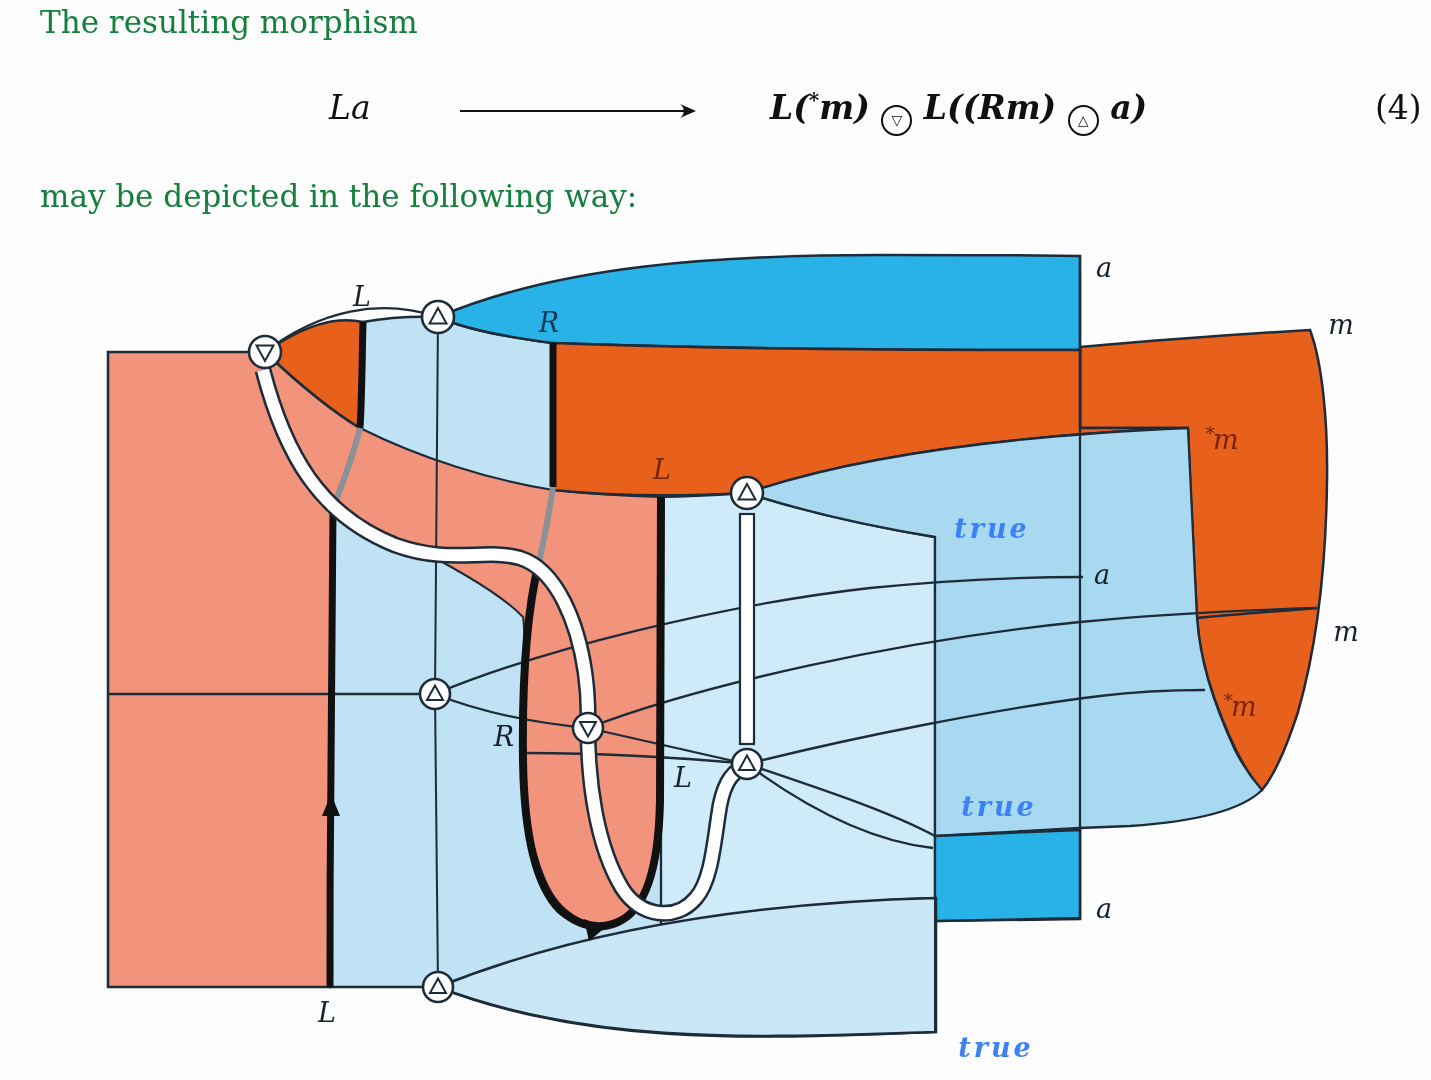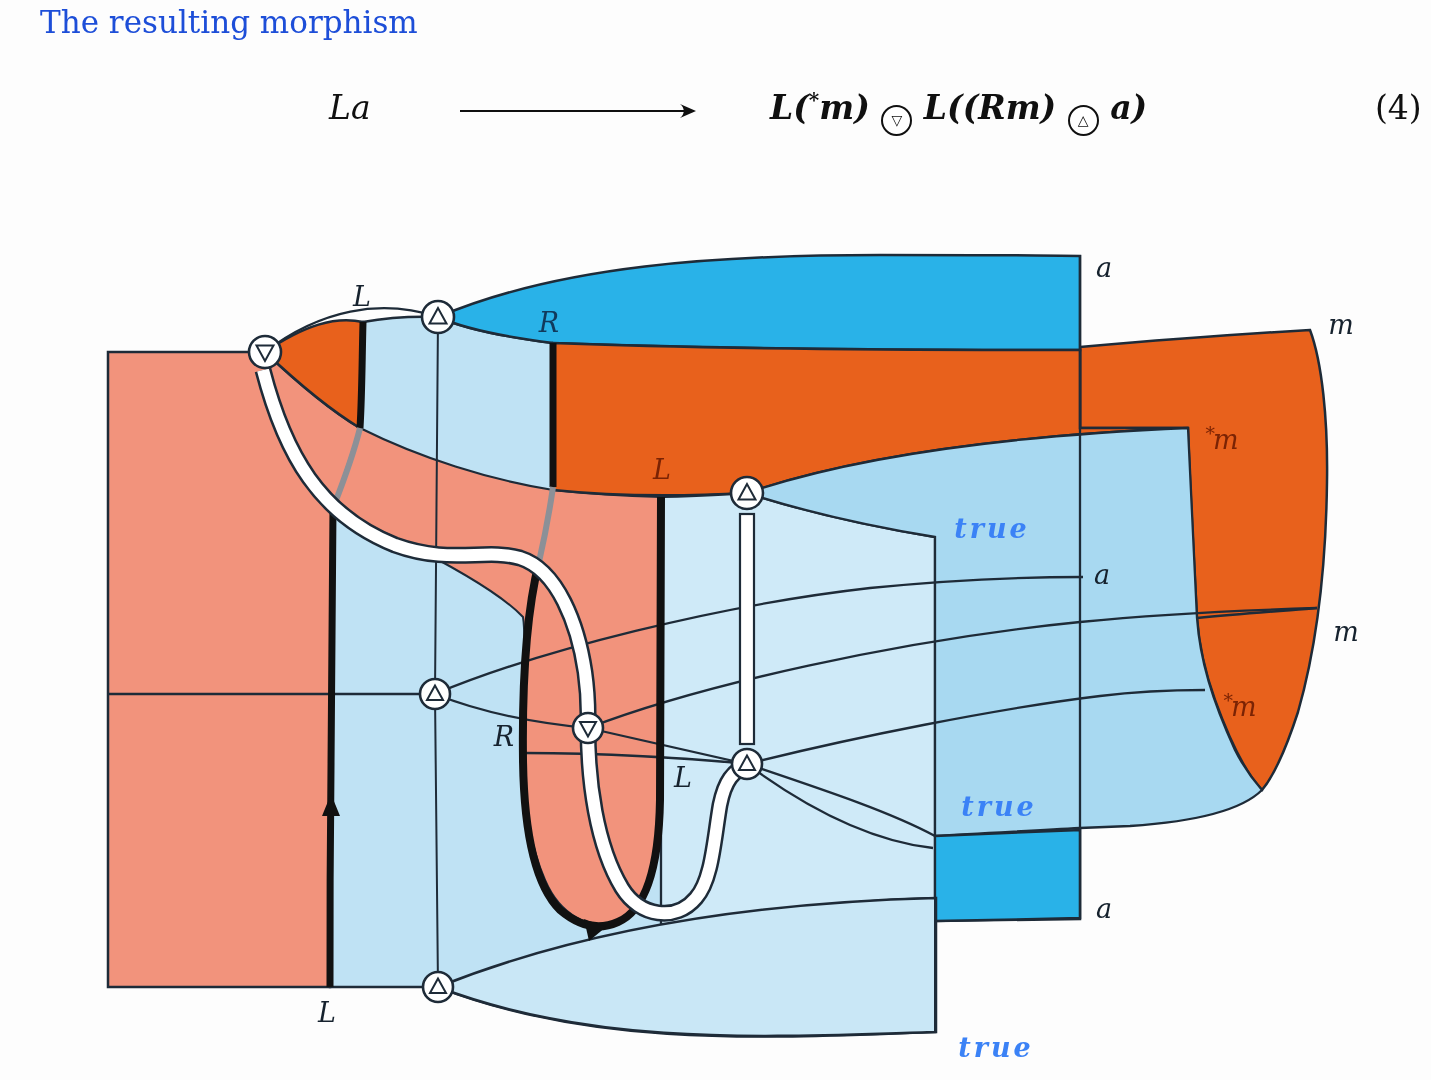--- a/index.html
+++ b/index.html
@@ -1,18 +1,18 @@
 <!DOCTYPE html>
 <html><head>
 <meta charset="utf-8">
 <style>
   html,body{margin:0;padding:0;background:#fdfdfd;width:1431px;height:1080px;overflow:hidden;
     font-family:"DejaVu Serif","Liberation Serif",serif;}
   #stage{position:relative;width:1431px;height:1080px;background:#fdfdfd;}
-  .bodytext{position:absolute;font-size:31px;color:#1d4ed8;white-space:nowrap;}
+  .bodytext{position:absolute;font-size:31px;color:#15803d;white-space:nowrap;}
   .eq{position:absolute;font-size:33px;font-style:italic;color:#101010;white-space:nowrap;}
   .eqnum{font-style:normal;}
   .op{display:inline-flex;align-items:center;justify-content:center;width:27px;height:27px;
       border:2.2px solid #101010;border-radius:50%;font-style:normal;font-size:14px;line-height:1;
       vertical-align:-6px;background:#fff;color:#101010;}
   svg{position:absolute;left:0;top:0;}
   .dlabel{position:absolute;transform:translate(-50%,-50%);font-size:27px;font-style:italic;
       color:#16222e;white-space:nowrap;z-index:5;}
   .dlabel sup{font-size:19px;font-style:normal;vertical-align:9px;margin-right:-2px;}
   .maroon{color:#7a2304;}
@@ -170,20 +170,21 @@
   <div class="eq" style="left:770px;top:88px;font-weight:bold;">
     <span>L(</span><sup style="font-size:20px;font-style:normal;">*</sup><span>m)</span>
     <span class="op">▽</span>
     <span>L((Rm)</span>
     <span class="op">△</span>
     <span>a)</span>
   </div>
 
   <div class="eq eqnum" style="left:1375px;top:88px;">(4)</div>
 
+  <div class="bodytext" style="left:40px;top:178px;">may be depicted in the following way:</div>
 
   <div class="dlabel" style="left:362px;top:296px;">L</div>
   <div class="dlabel" style="left:549px;top:322px;color:#113A5C;">R</div>
   <div class="dlabel" style="left:1104px;top:267px;">a</div>
   <div class="dlabel" style="left:1341px;top:324px;">m</div>
   <div class="dlabel maroon" style="left:1222px;top:438px;"><sup>*</sup><span>m</span></div>
   <div class="dlabel maroon" style="left:662px;top:469px;">L</div>
   <div class="dlabel truelab" style="left:992px;top:528px;">true</div>
   <div class="dlabel" style="left:1102px;top:574px;">a</div>
   <div class="dlabel" style="left:1346px;top:631px;">m</div>

